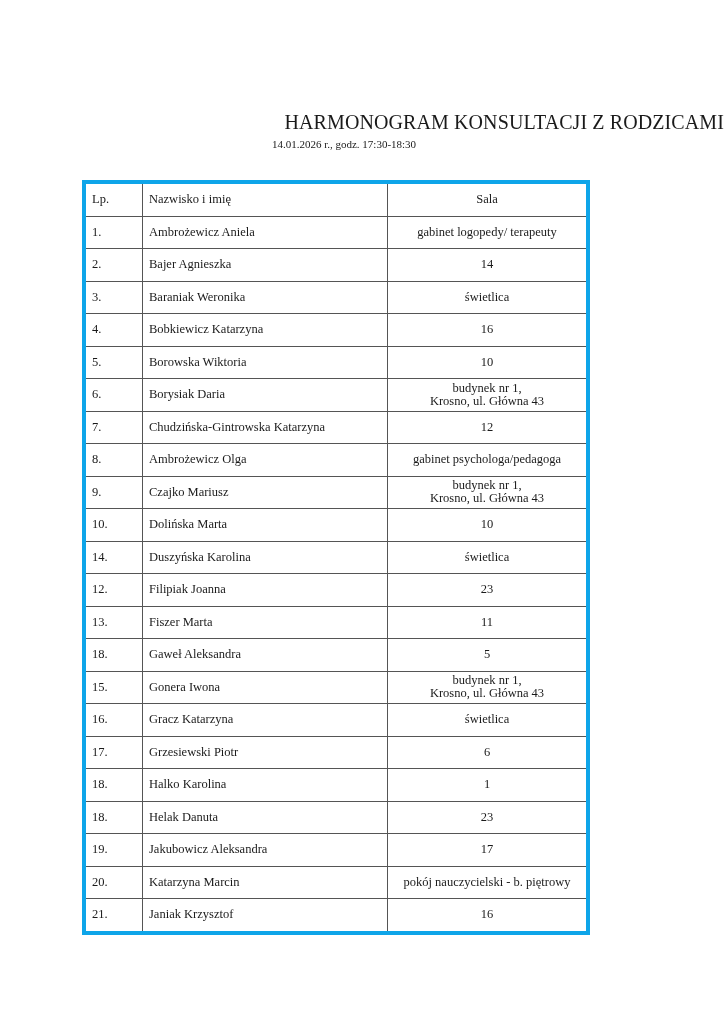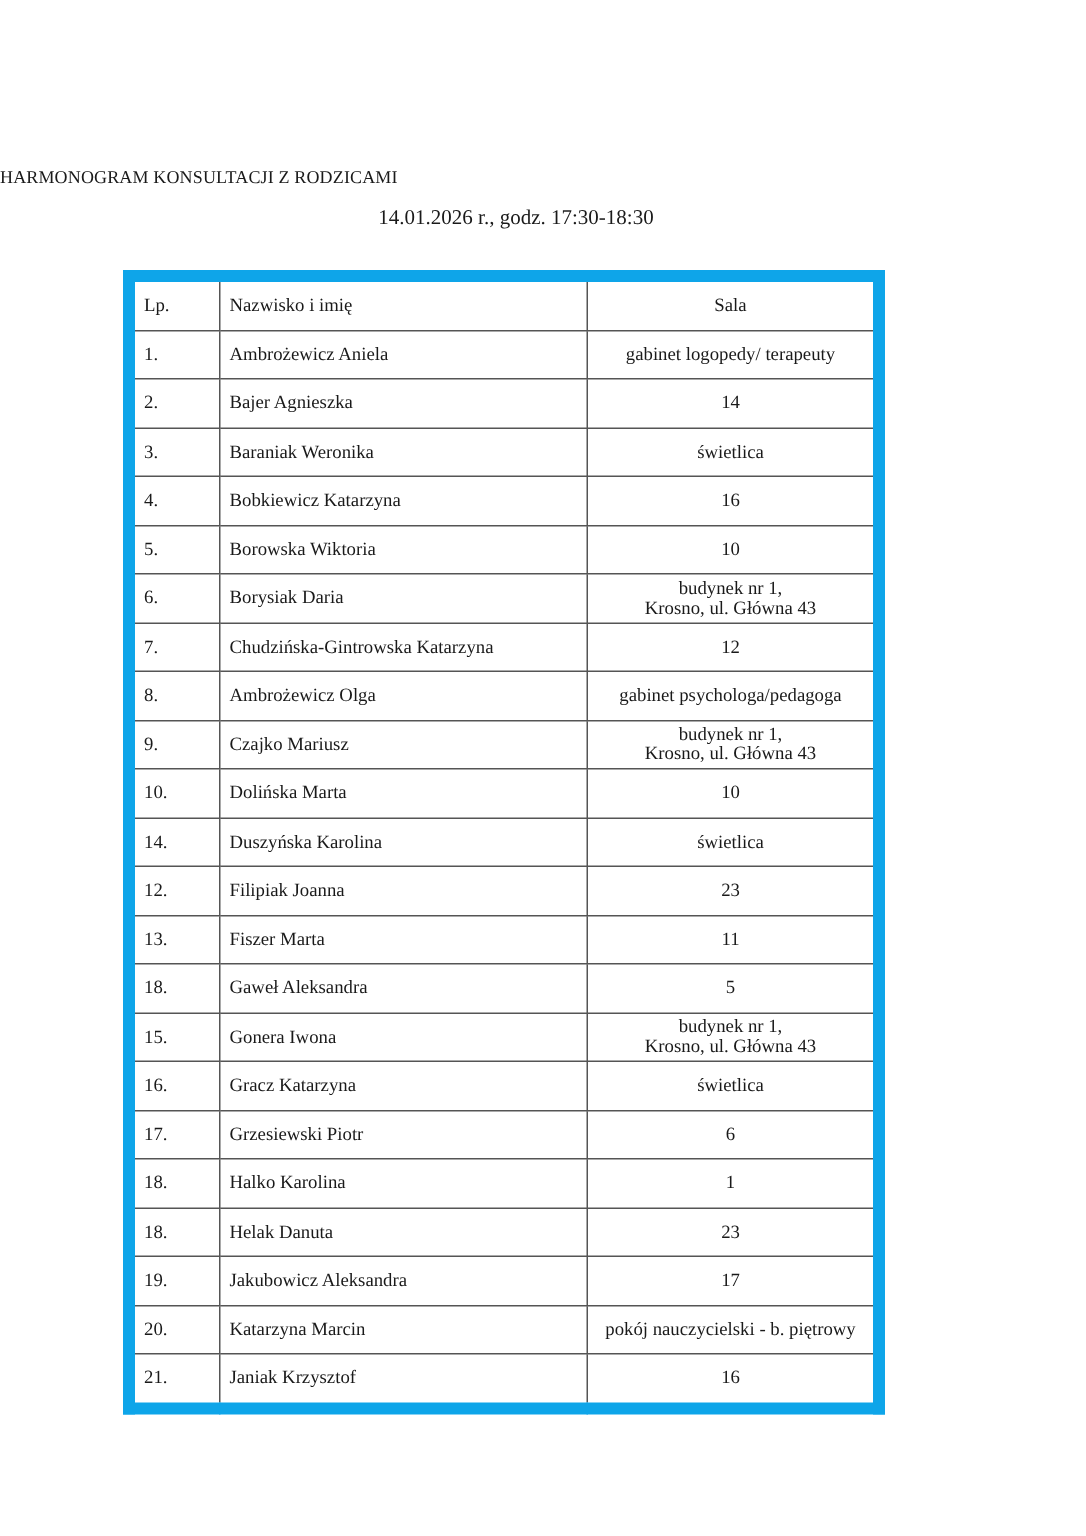--- a/index.html
+++ b/index.html
@@ -1,23 +1,23 @@
 <!DOCTYPE html>
 <html><head>
   <meta charset="utf-8">
   <style>
     html, body { margin: 0; padding: 0; background: #ffffff; }
     body { width: 724px; height: 1024px; position: relative; overflow: hidden;
       font-family: "Liberation Serif", serif; color: #1a1a1a; }
-    .title { position: absolute; left: 0; width: 724px; top: 111px; text-align: left;
-      font-size: 12px; letter-spacing: 0.1px; }
+    .title { position: absolute; left: 0; width: 724px; top: 111px; text-align: right;
+      font-size: 20px; letter-spacing: 0.1px; }
     .subtitle { position: absolute; left: 0; width: 688px; top: 138px; text-align: center;
-      font-size: 14px; }
+      font-size: 11px; }
     table.sched { position: absolute; left: 82px; top: 180px; border-collapse: collapse;
-      width: 508px; font-size: 12.5px; border: 8px solid #0ea5e9; }
+      width: 508px; font-size: 12.5px; border: 4px solid #0ea5e9; }
     table.sched td { border: 1px solid #555; padding: 0 6px; height: 31.5px; line-height: 13px;
       vertical-align: middle; }
     td.lp { width: 44px; }
     td.name { width: 232px; }
     td.room { text-align: center; }
     .line { display: block; }
   </style>
 </head>
 <body>
 

